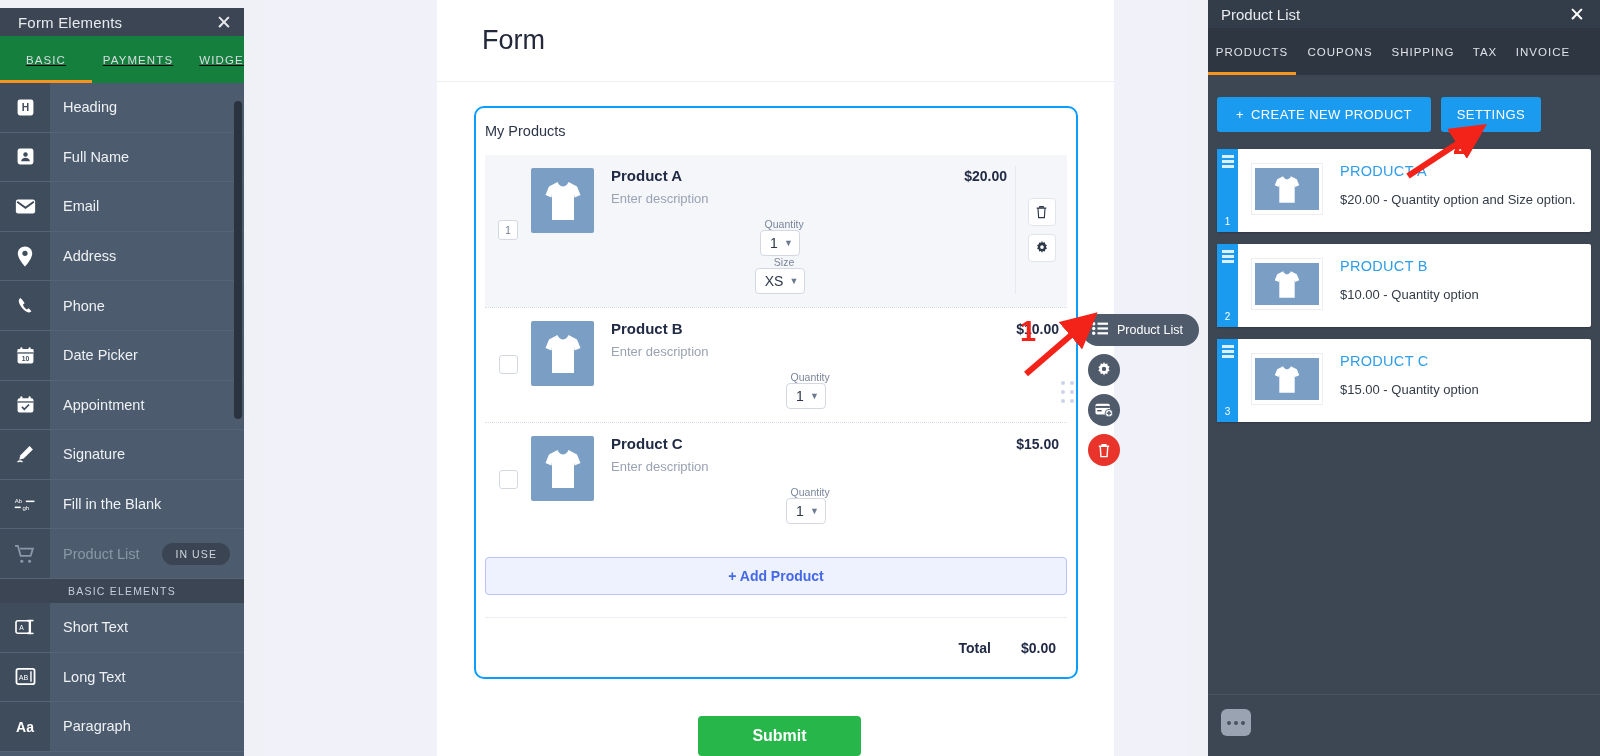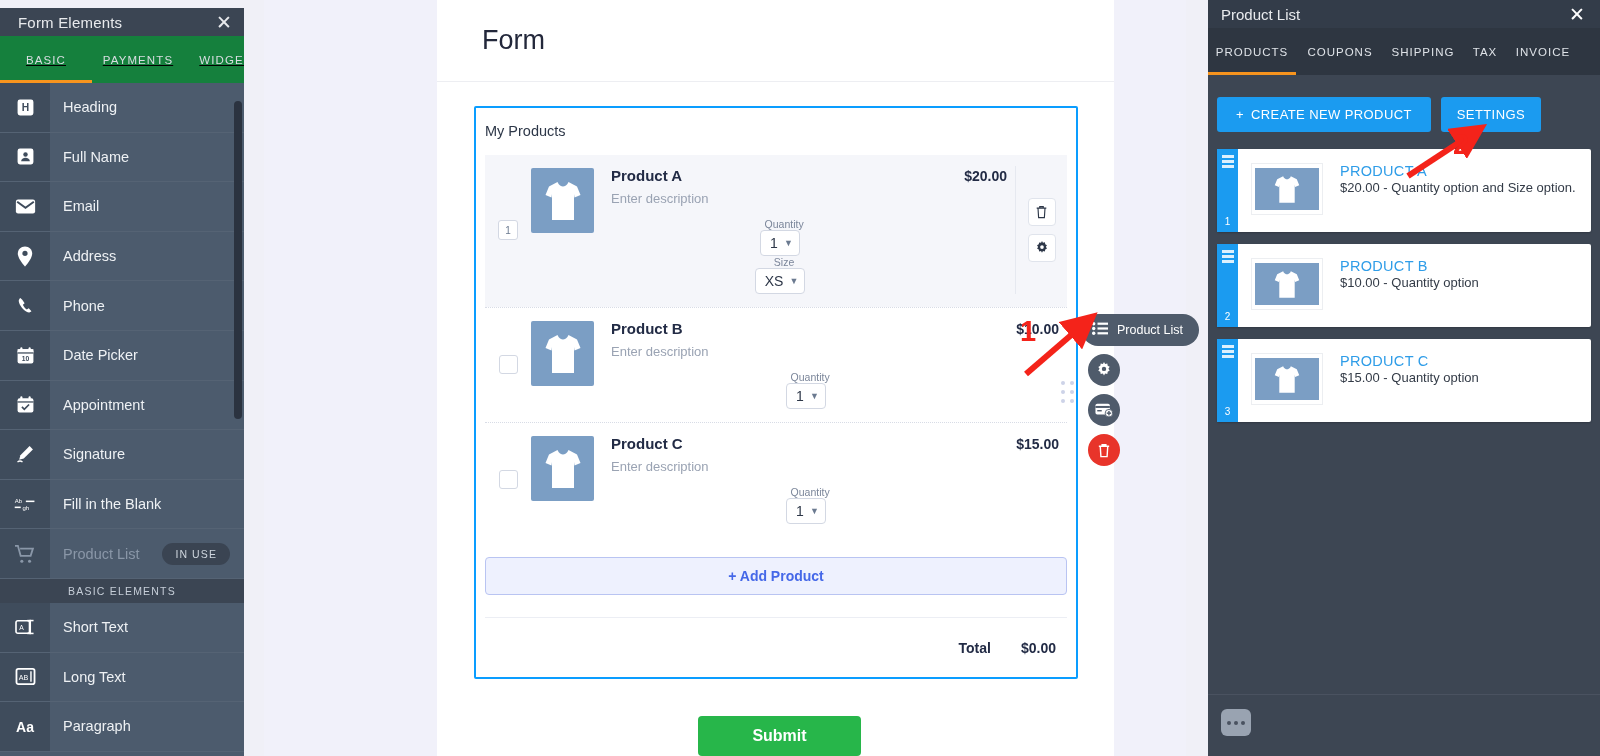--- a/index.html
+++ b/index.html
@@ -106,21 +106,21 @@
     display: flex; align-items: center;
     padding-left: 45px;
   }
   .form-title { font-size: 27px; color: #23283b; font-weight: 400; }
 
   
   .pl-widget {
     position: absolute; left: 37px; top: 106px;
     width: 604px; height: 573px;
     border: 2px solid #0a9dff;
-    border-radius: 2px;
+    border-radius: 10px;
     background: #fff;
   }
   .pl-heading {
     font-size: 14.5px; color: #2d3748;
     padding: 15px 0 0 9px;
   }
   .pl-rows { padding: 0 9px; margin-top: 16px; }
 
   .prow {
     position: relative;
@@ -303,21 +303,21 @@
     border: 1px solid #eceef1;
     display: flex; align-items: center; justify-content: center;
     padding: 4px 3px;
   }
   .pcard-thumb-inner {
     width: 100%; height: 100%; background: #7b9ec4;
     display: flex; align-items: center; justify-content: center;
   }
   .pcard-body { flex: 1; padding: 14px 14px 12px 17px; }
   .pcard-name { color: #2f9de8; font-size: 14.5px; letter-spacing: .3px; }
-  .pcard-desc { color: #333b47; font-size: 13px; margin-top: 0; line-height: 1.45; }
+  .pcard-desc { color: #333b47; font-size: 13px; margin-top: 12px; line-height: 1.45; }
 
   .feedback {
     position: absolute; left: 0; bottom: 0;
     width: 392px; height: 62px;
     background: #3d4653;
     border-top: 1px solid #4a5260;
     display: flex; align-items: flex-start;
     padding: 12px 0 0 13px; gap: 13px;
     cursor: pointer;
   }

